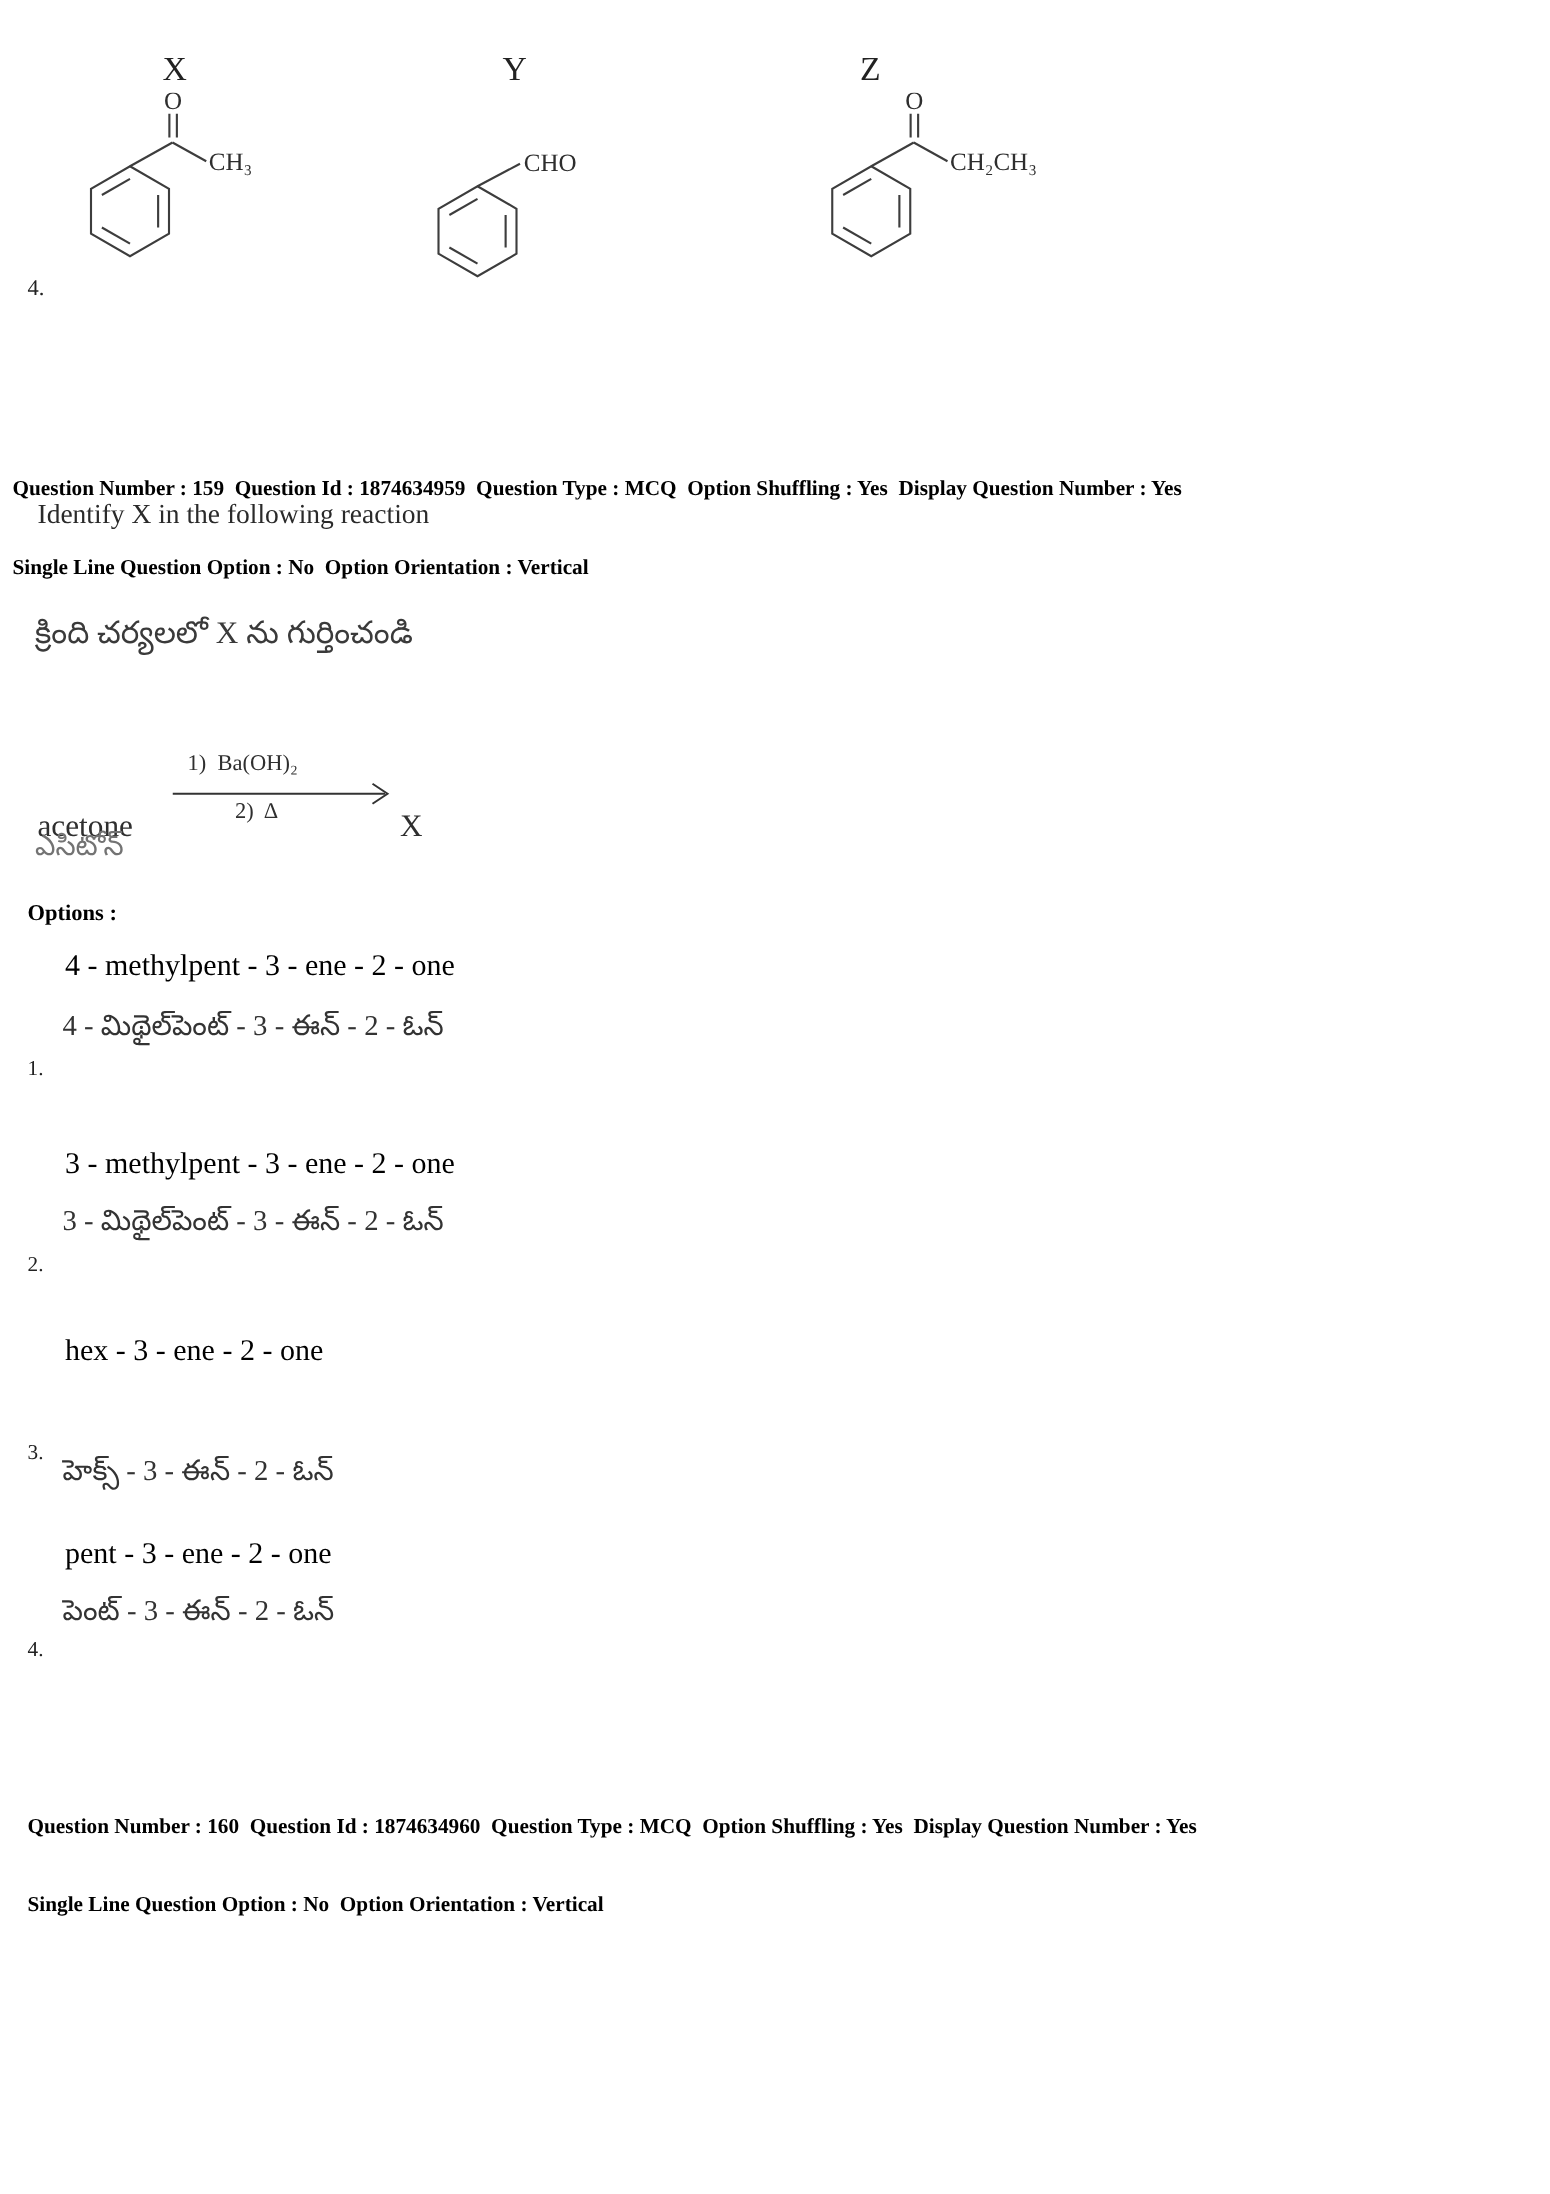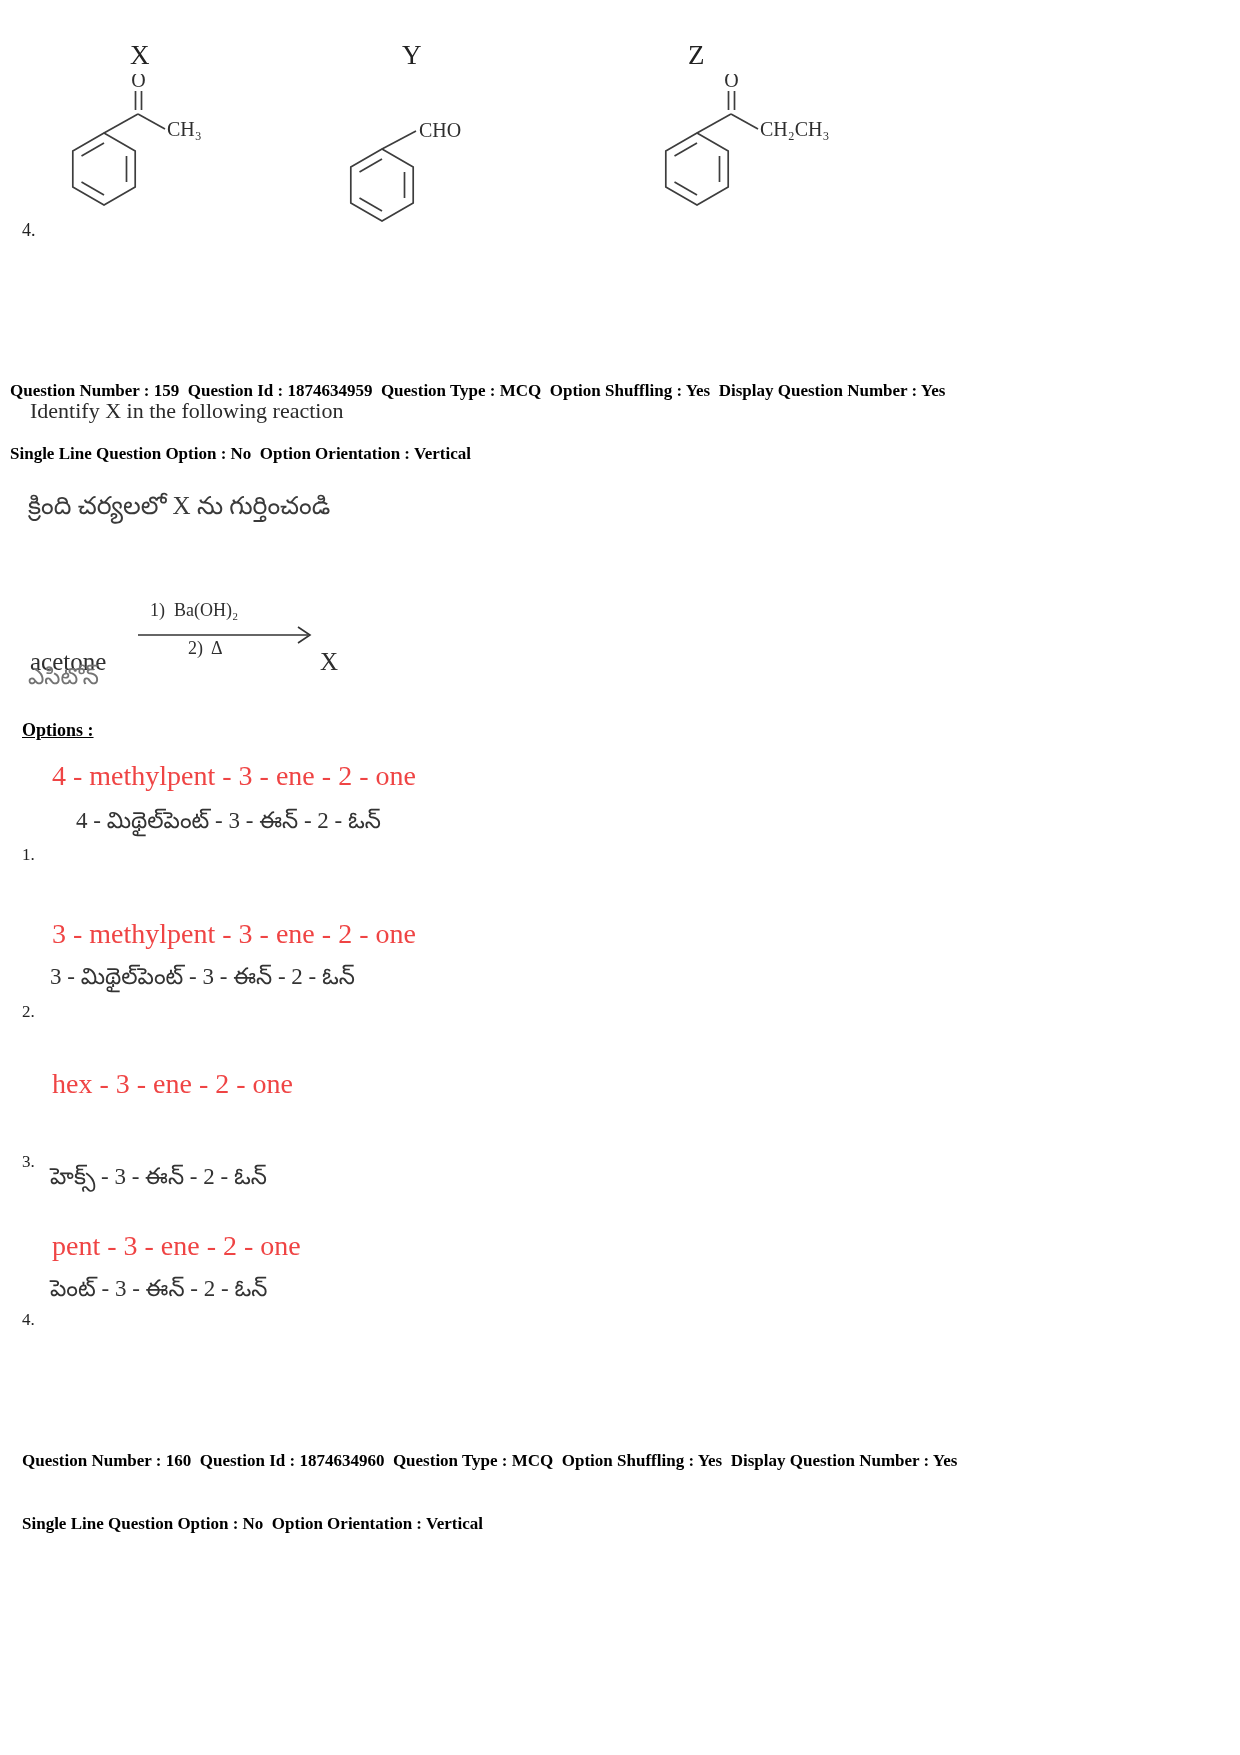--- a/index.html
+++ b/index.html
@@ -7,22 +7,22 @@
         font-family:"Liberation Serif","DejaVu Serif",serif;color:#1a1a1a;}
   .abs{position:absolute;white-space:pre-wrap;}
   .struct-label{font-size:27px;color:#222;}
   .prev-num{font-size:18px;color:#222;}
   .meta{font-size:17px;font-weight:bold;color:#000;line-height:21px;width:1200px;}
   .q-en{font-size:22px;color:#2a2a2a;}
   .q-te{font-size:25px;color:#3a3a3a;}
   .rxn-text{font-size:25px;color:#2f2f2f;margin-top:36px;}
   .rxn-cond{font-size:18px;color:#2f2f2f;}
   .te-word{font-size:23px;color:#737373;}
-  .options-heading{font-size:18px;font-weight:bold;color:#000;text-decoration:underline;}
-  .opt-en{font-size:28px;color:#ef4444;}
+  .options-heading{font-size:18px;font-weight:bold;color:#000;}
+  .opt-en{font-size:24px;color:#000000;}
   .opt-te{font-size:23px;color:#333;}
   .opt-num{font-size:17px;color:#222;}
   svg text{font-family:"Liberation Serif","DejaVu Serif",serif;fill:#2e2e2e;}
 </style>
 </head>
 <body>
 
 <div id="page">
 
   <div class="abs struct-label" style="left:130px;top:40px;">X</div>
@@ -93,21 +93,21 @@
     <polyline points="160,3 172,11 160,19" fill="none" stroke="#333" stroke-width="1.6"></polyline>
   </svg>
   <div class="abs rxn-cond" style="left:188px;top:638px;">2)  Δ</div>
   <div class="abs rxn-text" style="left:320px;top:612px;">X</div>
   <div class="abs te-word" style="left:28px;top:664px;">ఎసిటోన్</div>
 
   <div class="abs options-heading" style="left:22px;top:720px;">Options :</div>
 
   <div>
     <div class="abs opt-en" style="left:52px;top:760px;">4 - methylpent - 3 - ene - 2 - one</div>
-    <div class="abs opt-te" style="left:50px;top:808px;margin-left:26px;">4 - మిథైల్‌పెంట్ - 3 - ఈన్ - 2 - ఓన్</div>
+    <div class="abs opt-te" style="left:50px;top:808px;">4 - మిథైల్‌పెంట్ - 3 - ఈన్ - 2 - ఓన్</div>
     <div class="abs opt-num" style="left:22px;top:845px;">1.</div>
   </div>
 
   <div>
     <div class="abs opt-en" style="left:52px;top:918px;">3 - methylpent - 3 - ene - 2 - one</div>
     <div class="abs opt-te" style="left:50px;top:964px;">3 - మిథైల్‌పెంట్ - 3 - ఈన్ - 2 - ఓన్</div>
     <div class="abs opt-num" style="left:22px;top:1002px;">2.</div>
   </div>
 
   <div>

